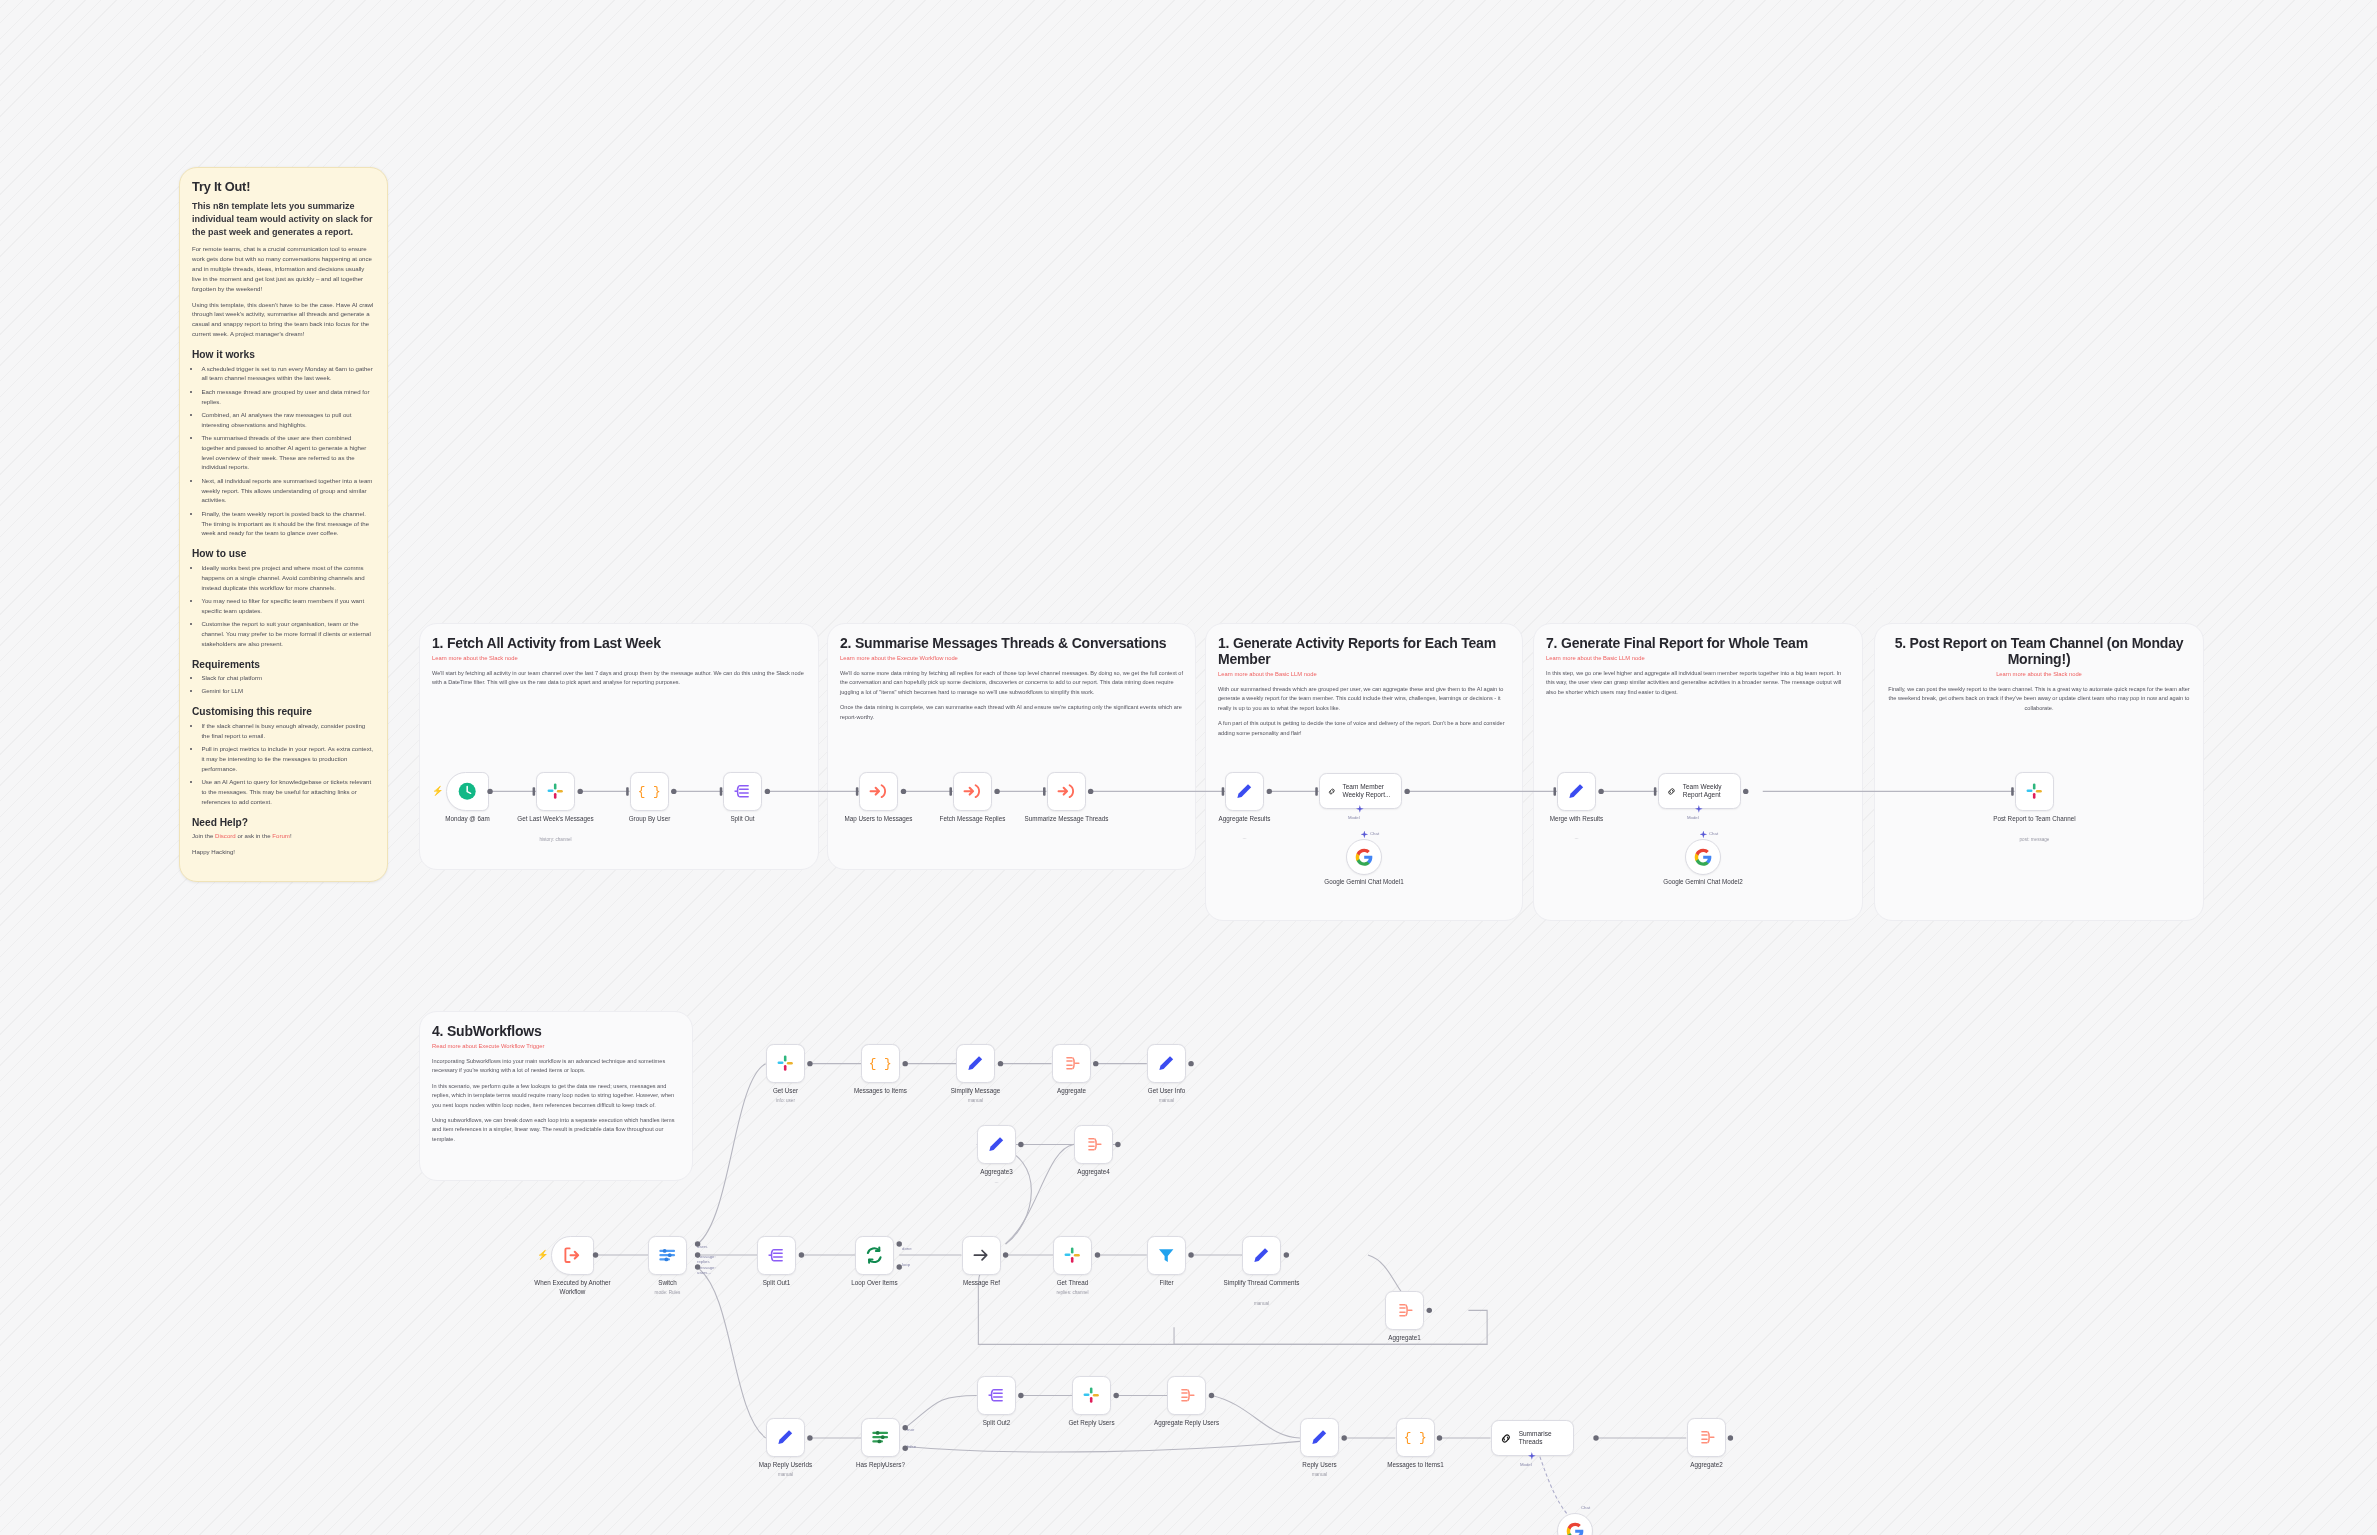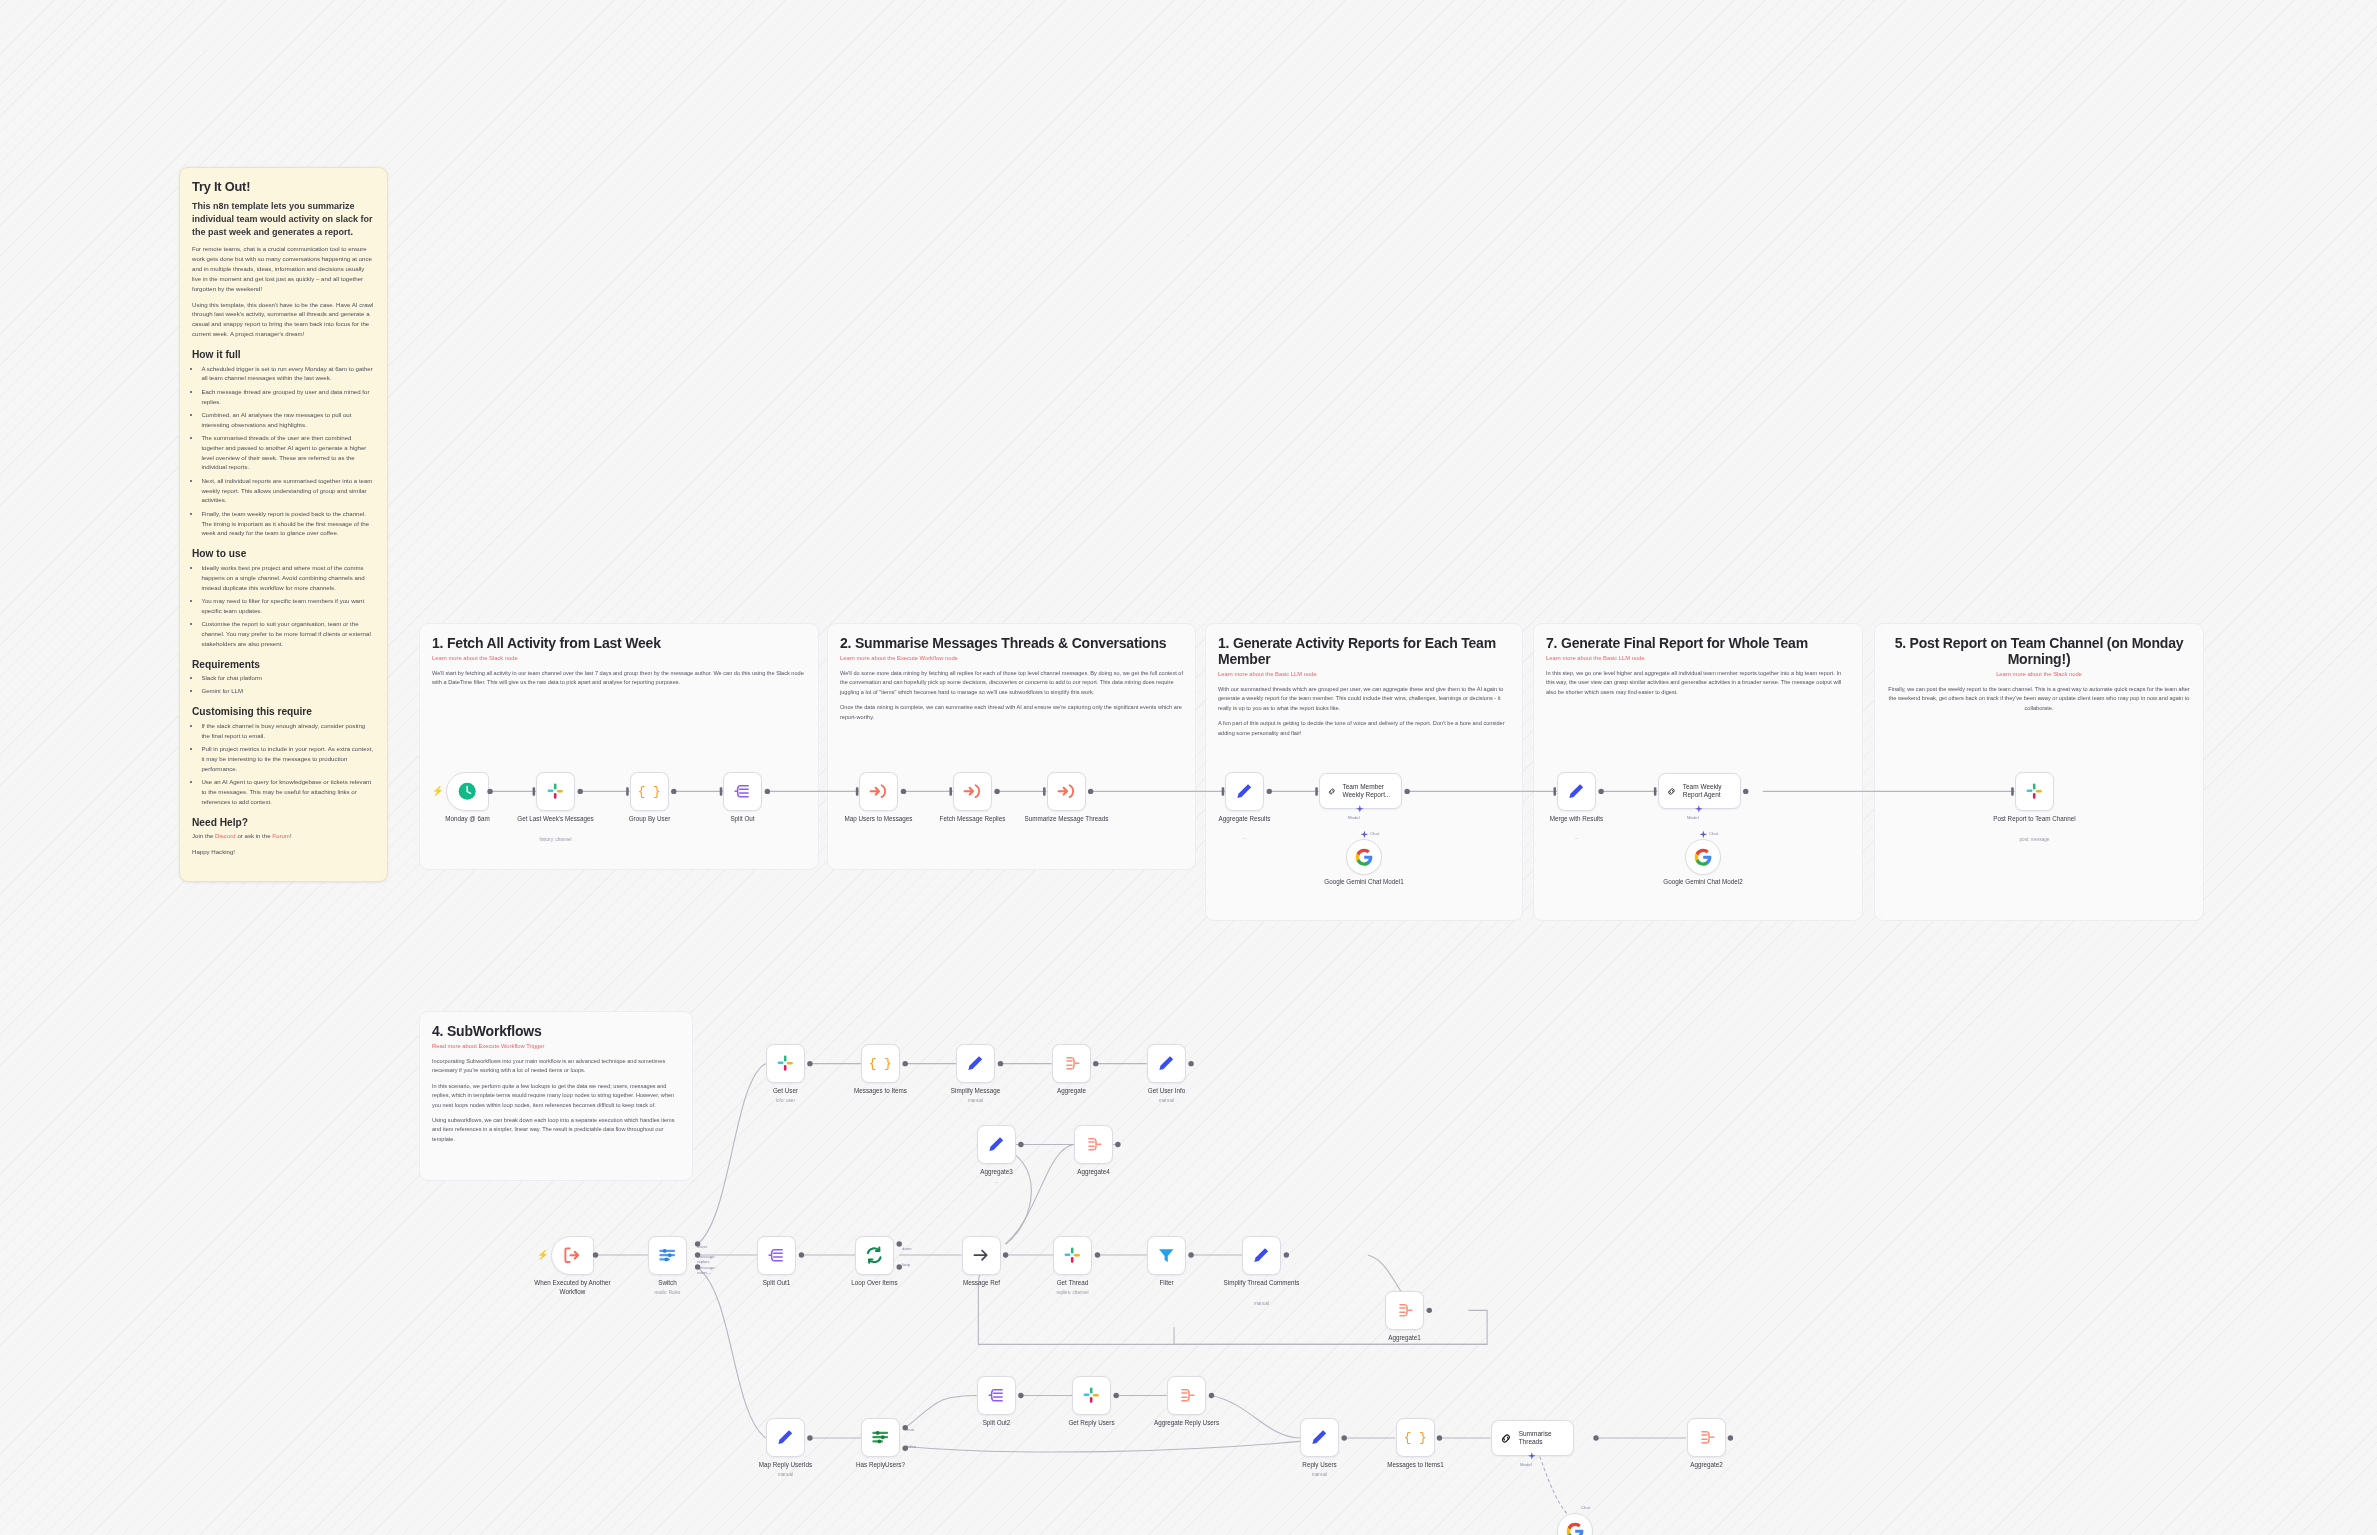--- a/index.html
+++ b/index.html
@@ -16,21 +16,21 @@
     background-color:#f6f6f7;
     background-image:repeating-linear-gradient(-45deg,
         rgba(0,0,0,0.030) 0px, rgba(0,0,0,0.030) 0.9px,
         rgba(0,0,0,0) 0.9px, rgba(0,0,0,0) 11px);
   }
   .layer{position:absolute;inset:0;}
 
   
   .sticky{
     position:absolute;
-    border-radius:9px;
+    border-radius:18px;
     box-sizing:border-box;
   }
   .sticky.yellow{
     background:#fdf6df;
     border:0.9px solid #f0e3b8;
     box-shadow:0 0.9px 2.6px rgba(0,0,0,.07);
   }
   .sticky.plain{
     background:#fafafb;
     border:0.9px solid #ededf1;
@@ -92,21 +92,21 @@
 
 <div id="canvas"></div>
 
 <div class="sticky yellow" style="left:179px;top:167px;width:209px;height:715px;">
   <div class="note-inner">
     <h1>Try It Out!</h1>
     <h3>This n8n template lets you summarize individual team would activity on slack for the past week and generates a report.</h3>
     <p>For remote teams, chat is a crucial communication tool to ensure work gets done but with so many conversations happening at once and in multiple threads, ideas, information and decisions usually live in the moment and get lost just as quickly – and all together forgotten by the weekend!</p>
     <p>Using this template, this doesn't have to be the case. Have AI crawl through last week's activity, summarise all threads and generate a casual and snappy report to bring the team back into focus for the current week. A project manager's dream!</p>
 
-    <h2>How it full</h2>
+    <h2>How it works</h2>
     <ul>
       <li>A scheduled trigger is set to run every Monday at 6am to gather all team channel messages within the last week.</li>
       <li>Each message thread are grouped by user and data mined for replies.</li>
       <li>Combined, an AI analyses the raw messages to pull out interesting observations and highlights.</li>
       <li>The summarised threads of the user are then combined together and passed to another AI agent to generate a higher level overview of their week. These are referred to as the individual reports.</li>
       <li>Next, all individual reports are summarised together into a team weekly report. This allows understanding of group and similar activities.</li>
       <li>Finally, the team weekly report is posted back to the channel. The timing is important as it should be the first message of the week and ready for the team to glance over coffee.</li>
     </ul>
 
     <h2>How to use</h2>

